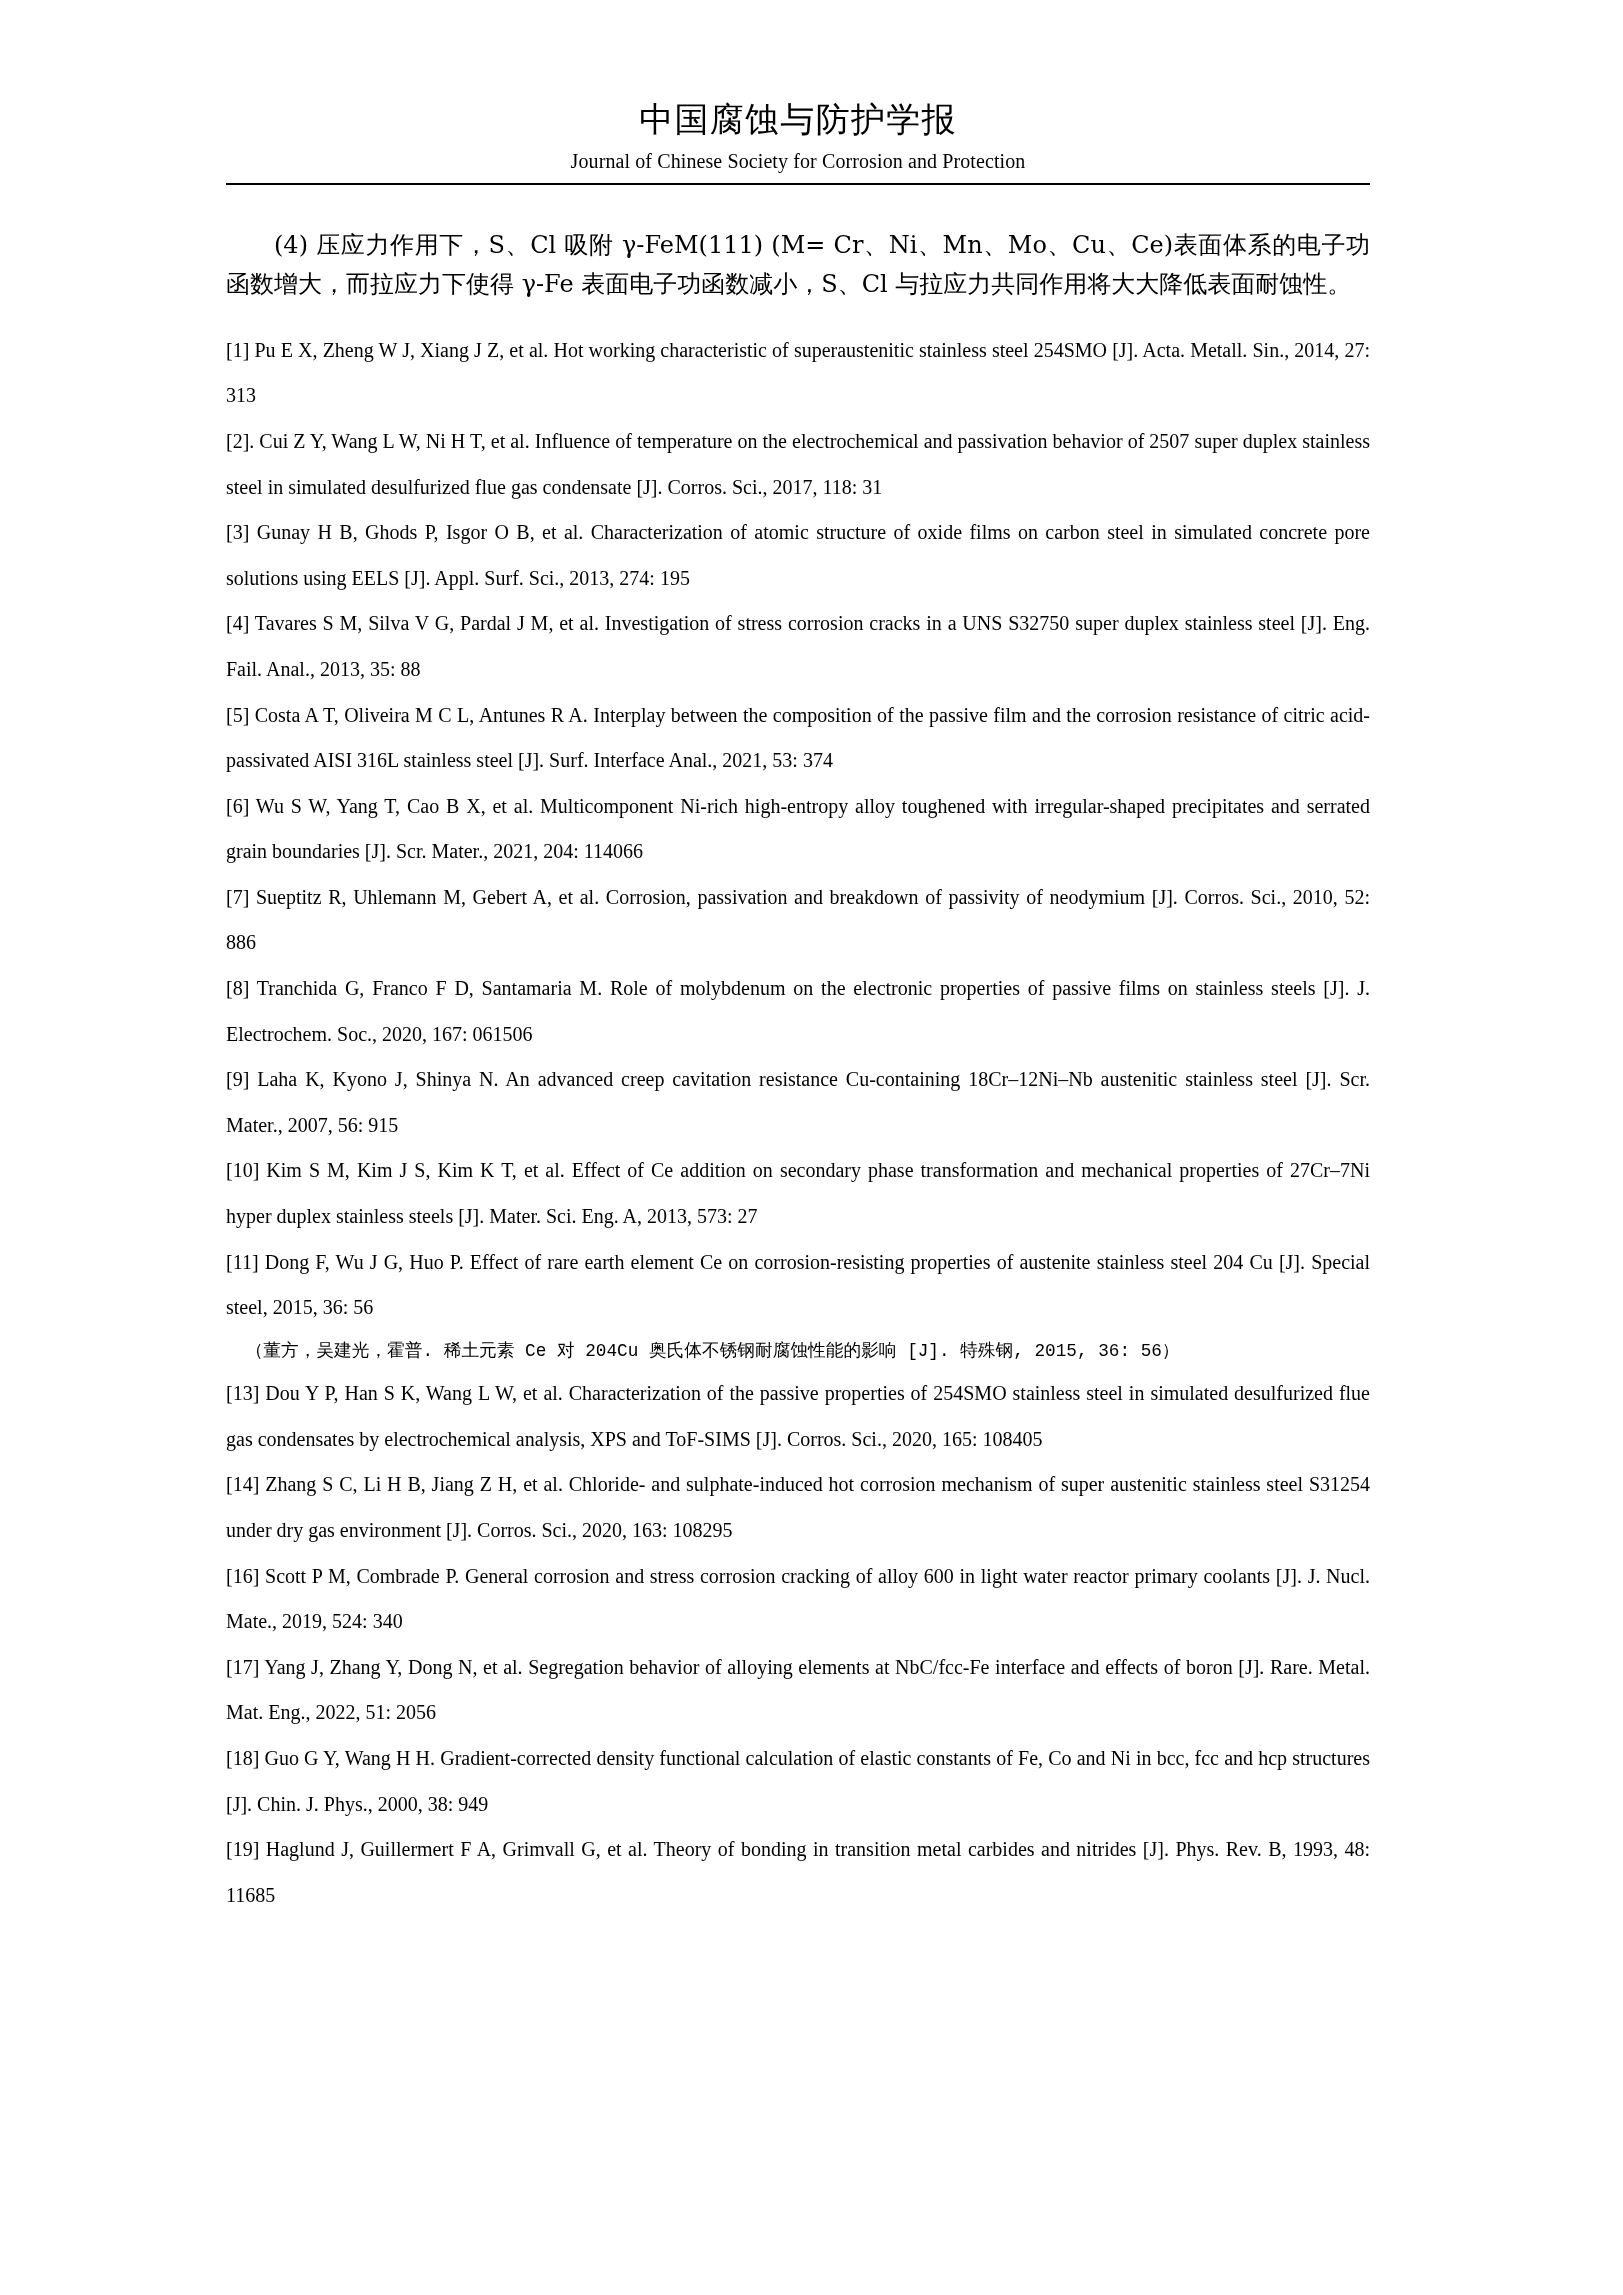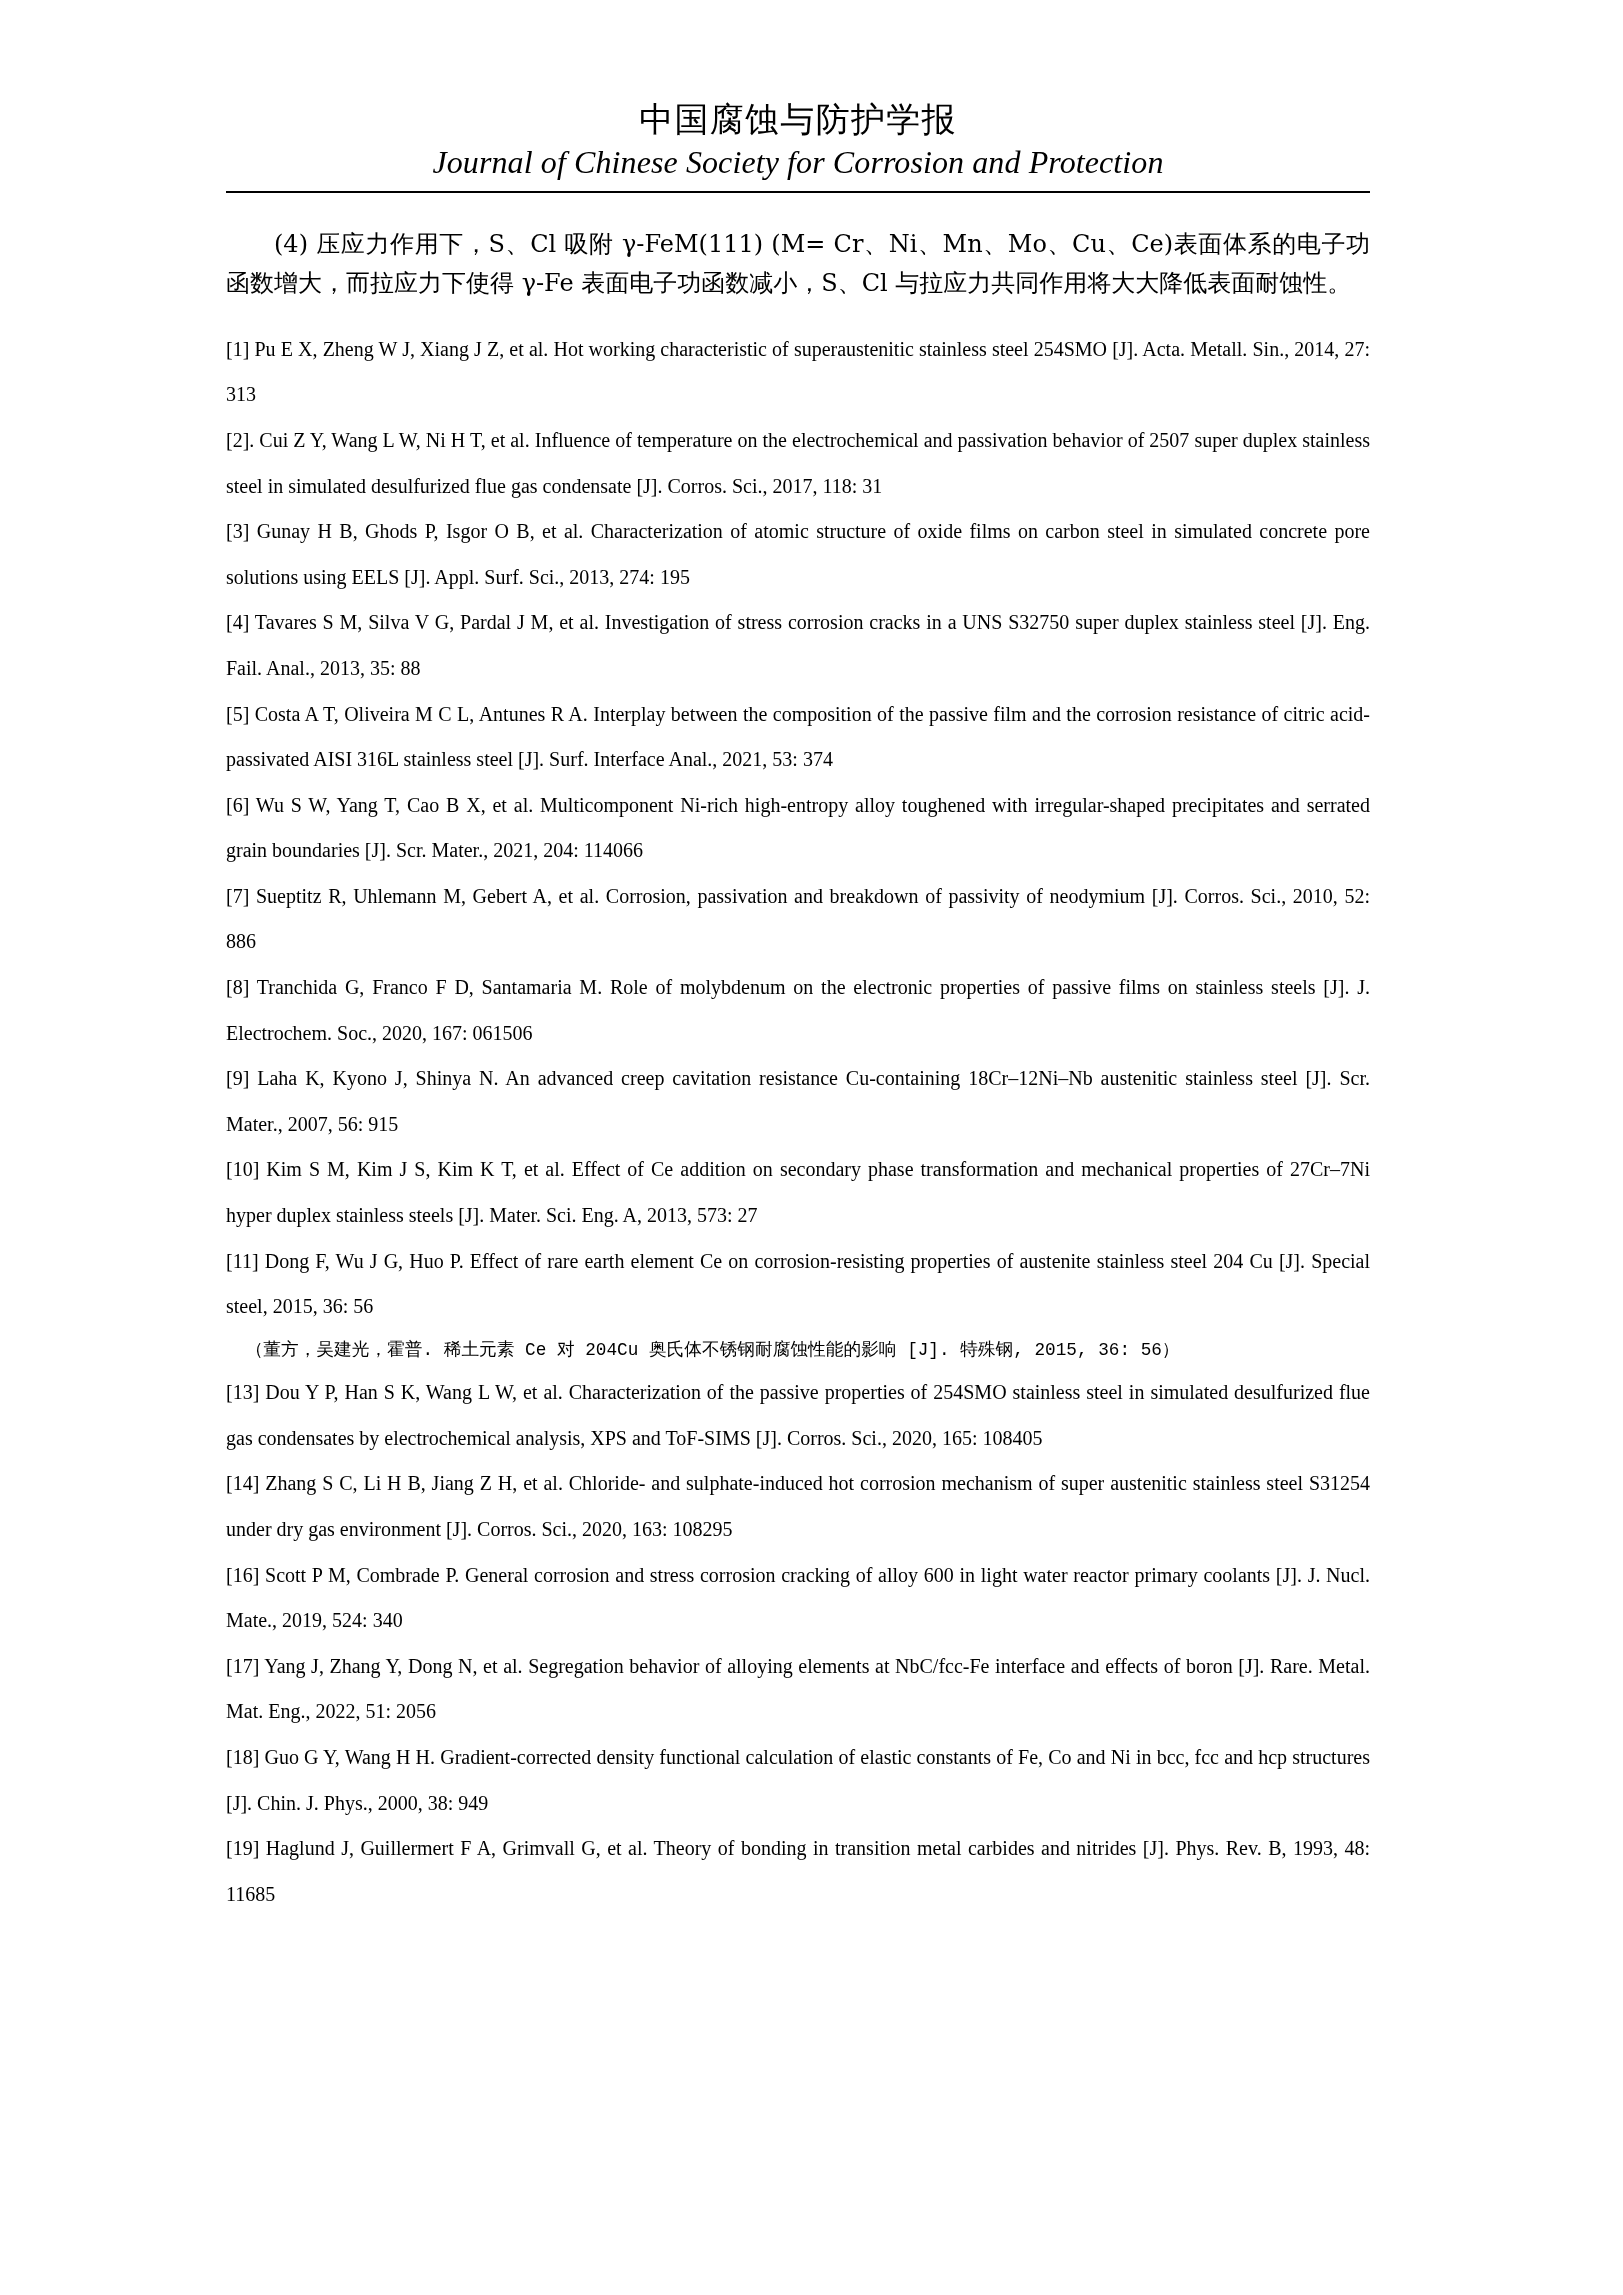--- a/index.html
+++ b/index.html
@@ -26,32 +26,31 @@
     padding-top: 98px;
   }
   .journal-cn {
     font-family: "DejaVu Serif", serif;
     font-size: 34px;
     letter-spacing: 1.3px;
     line-height: 1.25;
   }
   .journal-en {
     font-family: "Liberation Serif", serif;
-    font-size: 32px;
-    margin-top: 3px;
+    font-size: 20px;
+    margin-top: 9px;
     letter-spacing: 0.1px;
-    font-style: italic;
   }
   .rule {
     margin: 10.5px 226px 0 226px;
     border-top: 2px solid #000;
   }
   .content {
     margin: 0 226px;
-    padding-top: 8px;
+    padding-top: 17px;
   }
   .para-cn {
     font-family: "DejaVu Serif", serif;
     font-size: 24px;
     line-height: 1.62;
     text-align: justify;
     text-indent: 0;
   }
   .para-cn .indent {
     display: inline-block;

